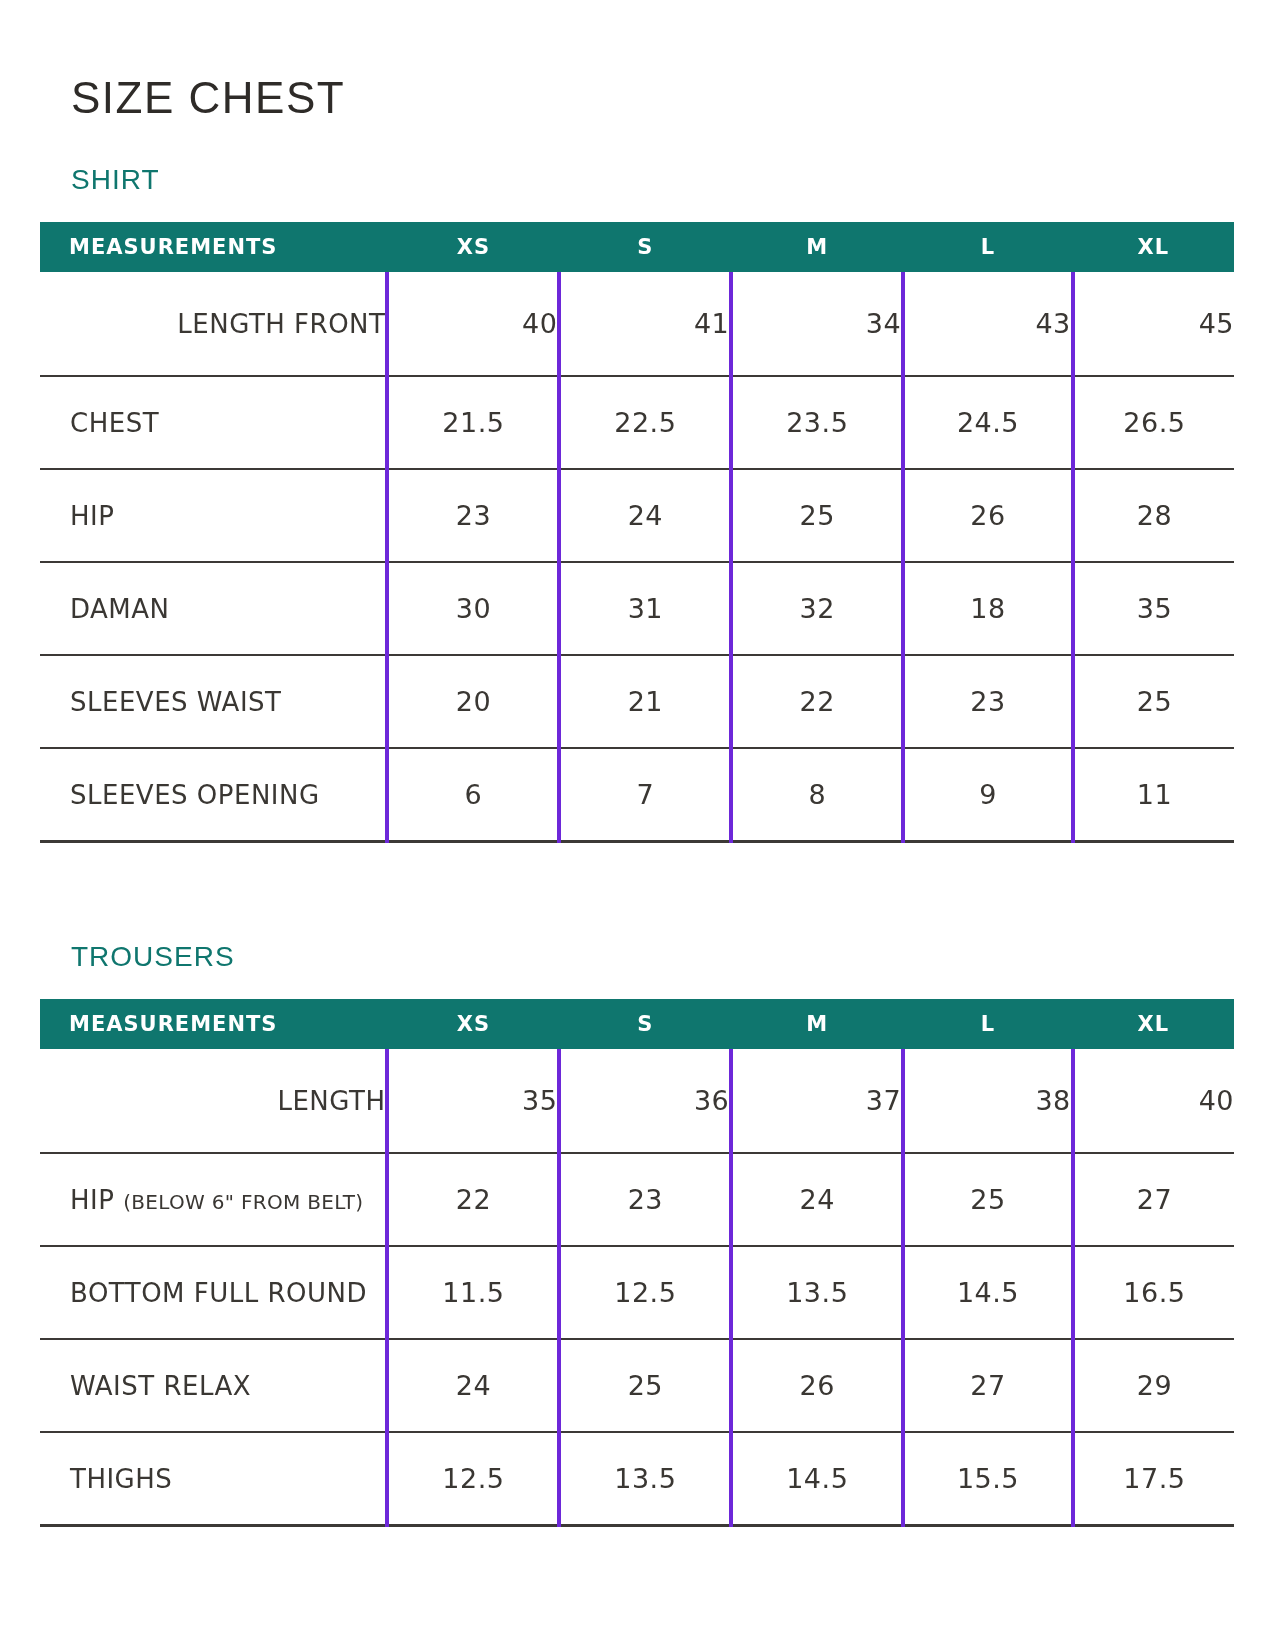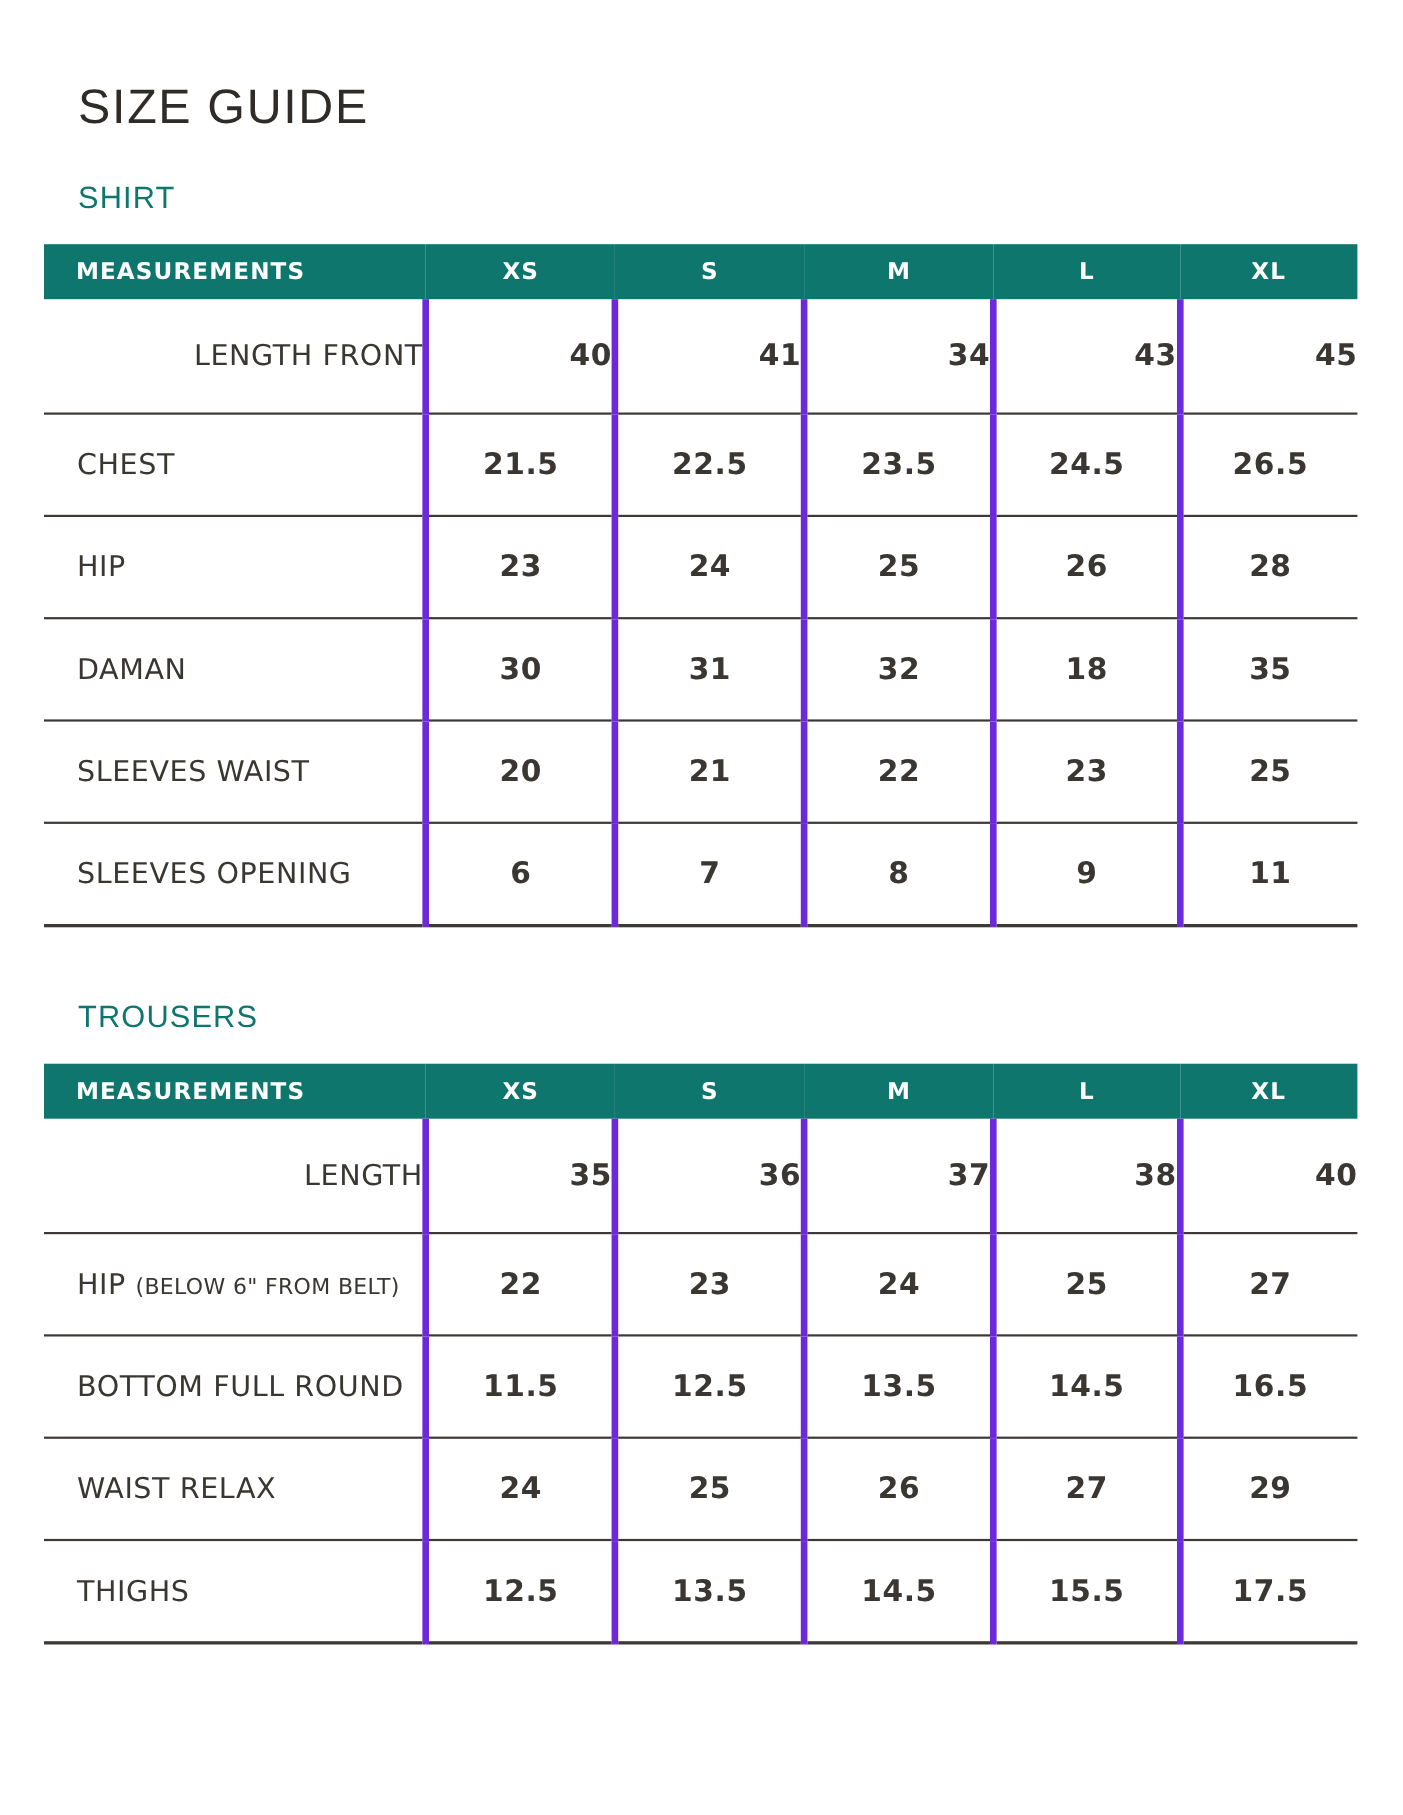--- a/index.html
+++ b/index.html
@@ -26,21 +26,21 @@
   h2.section-heading {
     font-family: "Liberation Sans", sans-serif;
     font-weight: 400;
     font-size: 28px;
     letter-spacing: 1px;
     color: #0f766e;
     line-height: 1;
     margin: 46px 0 28px 31px;
   }
   h2.section-heading.trousers {
-    margin-top: 68px;
+    margin-top: 100px;
   }
   table.size-table {
     width: 100%;
     border-collapse: collapse;
     table-layout: fixed;
     border-bottom: 3px solid #3c3936;
   }
   table.size-table thead th {
     background: #0f766e;
     color: #ffffff;
@@ -64,40 +64,39 @@
     color: #3a3733;
     padding: 0;
     vertical-align: middle;
   }
   table.size-table tbody tr:first-child td {
     height: 103px;
     border-top: none;
     text-align: right;
   }
   table.size-table tbody td + td {
-    border-left: 6px solid #6d28d9;
-    font-weight: bold;
+    border-left: 4px solid #6d28d9;
   }
   table.size-table tbody td.label-cell {
     text-align: left;
     padding-left: 30px;
     font-size: 26px;
     letter-spacing: 0.5px;
   }
   .sublabel {
     font-size: 20px;
     letter-spacing: 0.3px;
   }
 </style>
 </head>
 <body>
 
 <div class="page">
 
-  <h1 class="page-title">SIZE GUIDE</h1>
+  <h1 class="page-title">SIZE CHEST</h1>
 
   <section>
     <h2 class="section-heading">SHIRT</h2>
     <table class="size-table">
       <colgroup>
         <col style="width:29.1%">
           <col style="width:14.4%">
           <col style="width:14.4%">
           <col style="width:14.4%">
           <col style="width:14.2%">

